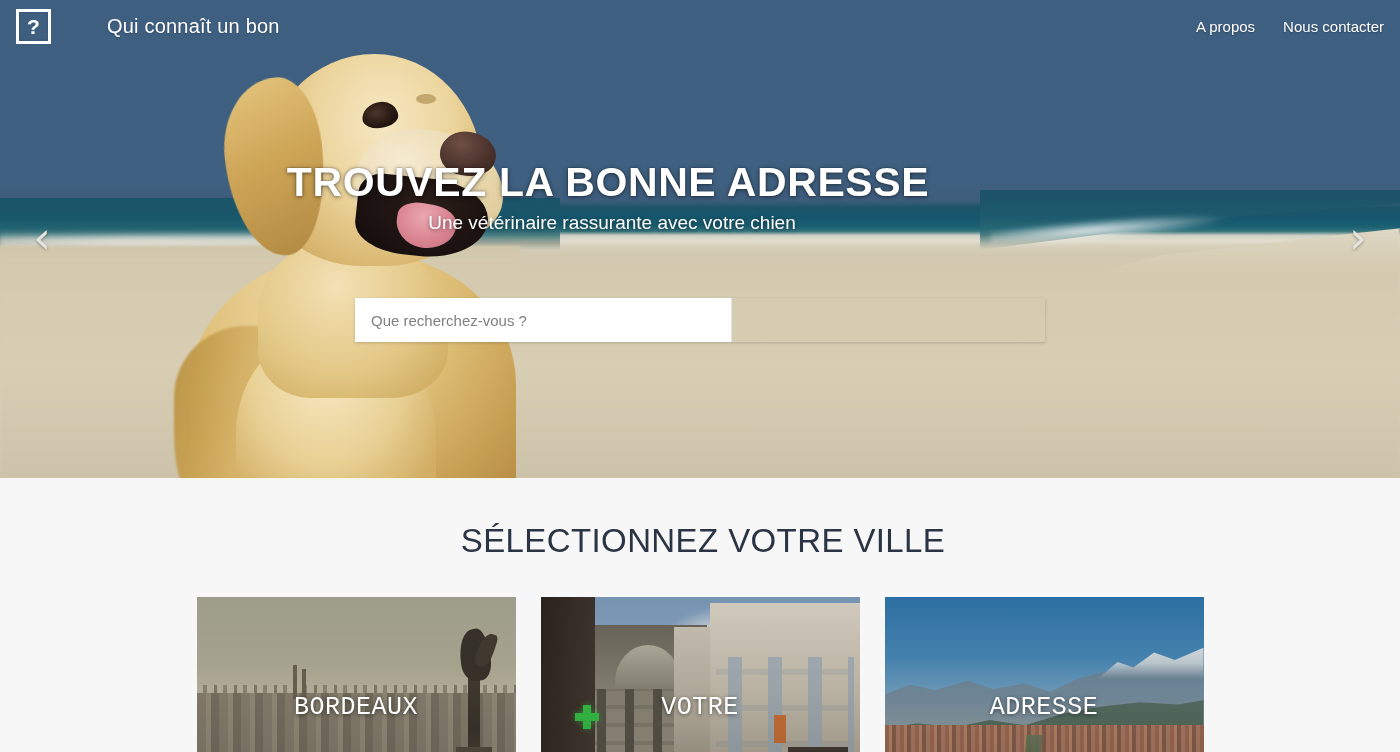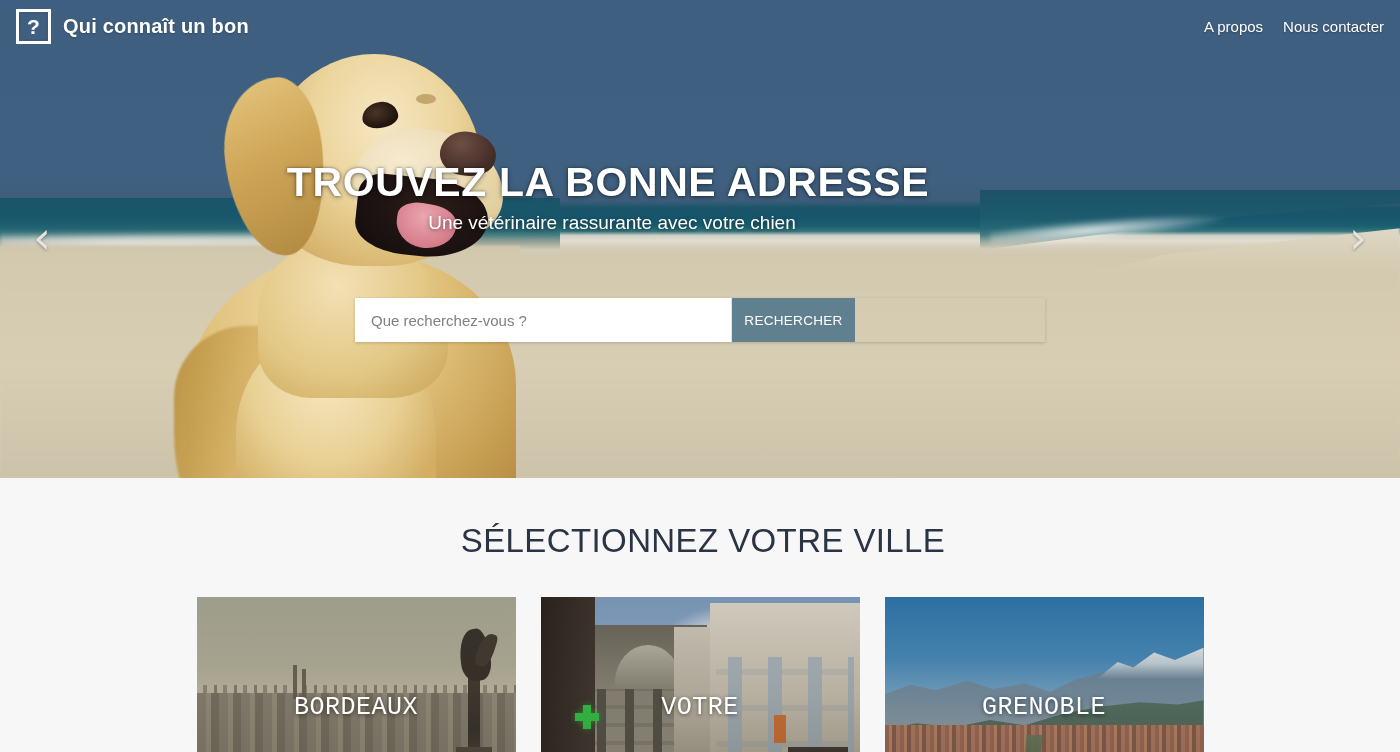--- a/index.html
+++ b/index.html
@@ -305,27 +305,28 @@
     border: 3px solid #ffffff;
     display: flex; align-items: center; justify-content: center;
     color: #ffffff;
     font-size: 21px; font-weight: 700;
     line-height: 1;
     box-shadow: inset 0 0 0 2px rgba(61,90,122,.9);
   }
   .brand-name {
     color: #ffffff;
     font-size: 20px;
-    font-weight: 700;
+    font-weight: 400;
     letter-spacing: .2px;
     text-shadow: 0 1px 2px rgba(0,0,0,.25);
+    margin-left: 44px;
   }
   .site-nav {
     margin-left: auto;
-    display: flex; align-items: center; gap: 20px;
+    display: flex; align-items: center; gap: 28px;
   }
   .nav-link {
     color: #ffffff;
     font-size: 15px;
     text-decoration: none;
     text-shadow: 0 1px 2px rgba(0,0,0,.3);
     cursor: pointer;
   }
 
   
@@ -569,21 +570,20 @@
     <h1 class="hero-title">TROUVEZ LA BONNE ADRESSE</h1>
     <p class="hero-sub">Une vétérinaire rassurante avec votre chien</p>
   </div>
 
   <div class="car-arrow car-prev">‹</div>
   <div class="car-arrow car-next">›</div>
 
   <div class="search-wrap">
     <input class="search-input" type="text" placeholder="Que recherchez-vous ?" style="">
     <div class="search-divider"></div>
-    <button class="search-btn">RECHERCHER</button>
   </div>
 
   <header class="site-header">
     <div class="brand">
       <div class="logo-box">?</div>
       <span class="brand-name">Qui connaît un bon</span>
     </div>
     <nav class="site-nav">
       <a class="nav-link">A propos</a>
       <a class="nav-link">Nous contacter</a>
@@ -635,17 +635,17 @@
     <div class="city-card">
       <div class="city-photo">
         <div class="gre-sky"></div>
         <div class="gre-mtn-far"></div>
         <div class="gre-mtn-snow"></div>
         <div class="gre-mtn-near"></div>
         <div class="gre-city"></div>
         <div class="gre-avenue"></div>
       </div>
       <div class="card-gradient"></div>
-      <div class="city-name">GRENOBLE</div>
+      <div class="city-name">ADRESSE</div>
     </div>
 
   </div>
 </section>
 
 </body></html>

